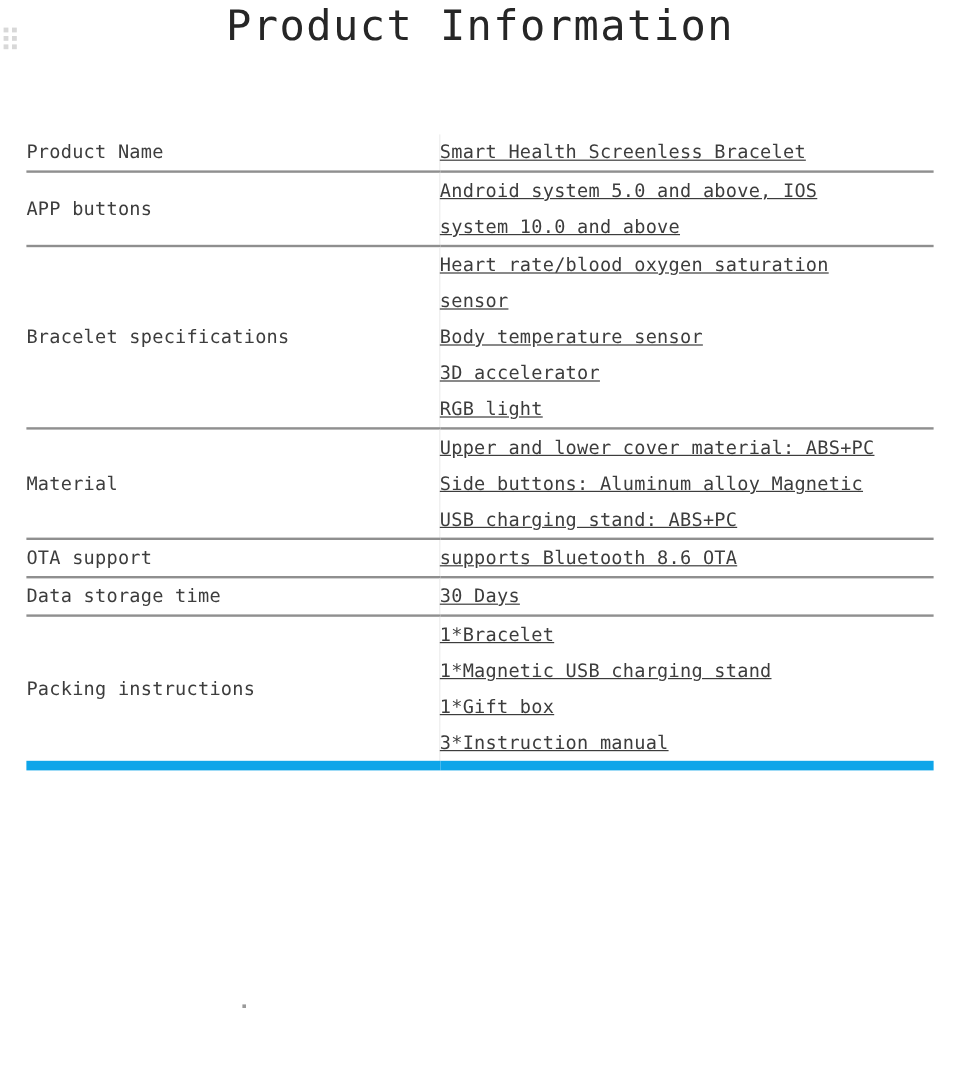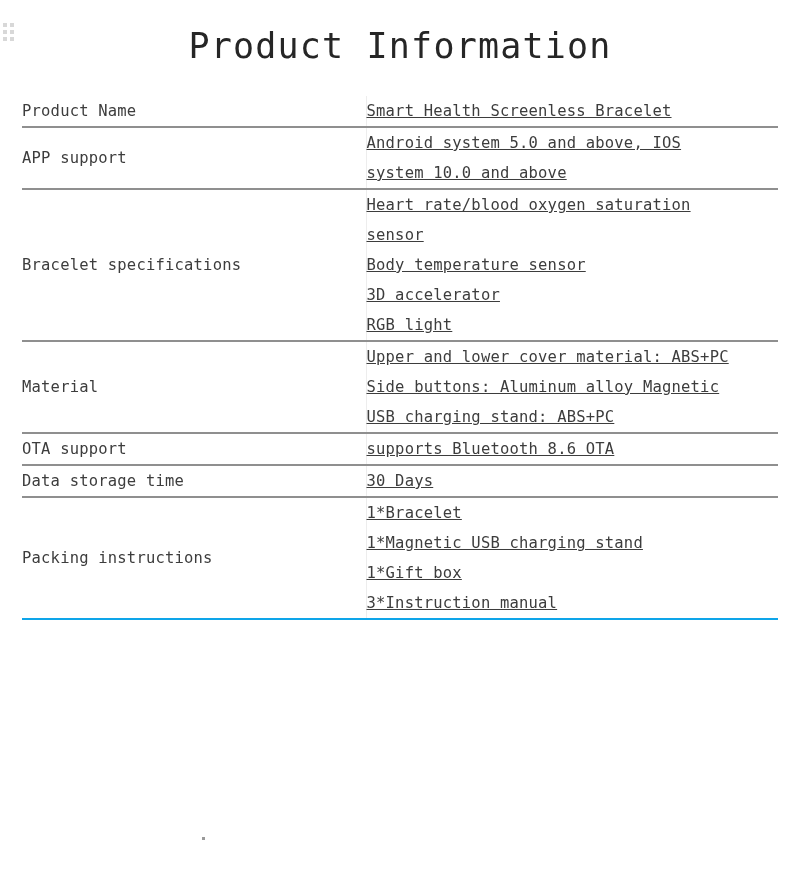--- a/index.html
+++ b/index.html
@@ -39,52 +39,51 @@
   }
 
   
   .page-title {
     text-align: center;
     font-family: "DejaVu Sans Mono", "Liberation Mono", monospace;
     font-size: 35px;
     font-weight: 400;
     letter-spacing: 1.2px;
     color: #262626;
-    margin: 14px;
-    padding-top: 10px;
+    margin: 0;
     line-height: 44px;
     white-space: pre;
   }
 
   
   .spec-table-wrap {
     position: absolute;
     left: 22px;
-    top: 96px;
+    top: 112px;
     width: 756px;
   }
   table.spec-table {
     width: 756px;
     border-collapse: collapse;
     table-layout: fixed;
     font-family: "DejaVu Sans Mono", "Liberation Mono", monospace;
     font-size: 15.5px;
     color: #3d3d3d;
   }
   table.spec-table col.col-label { width: 344px; }
   table.spec-table col.col-value { width: 412px; }
 
   table.spec-table tr { }
   table.spec-table td {
     vertical-align: middle;
     padding: 0;
     border-bottom: 2px solid #8f8f8f;
   }
   table.spec-table tr:last-child td {
-    border-bottom: 2px solid #0ea5e9;
+    border-bottom: 8px solid #0ea5e9;
   }
   td.cell-label {
     padding: 14px 8px 14px 2px;
     border-right: 1px solid #ededed;
   }
   td.cell-value {
     padding: 14px 4px 14px 22px;
     text-decoration: underline;
   }
   .val-line, .lbl-line {
@@ -129,21 +128,21 @@
         <tr>
           <td class="cell-label">
             <span class="lbl-line">Product Name</span>
           </td>
           <td class="cell-value">
             <span class="val-line">Smart Health Screenless Bracelet</span>
           </td>
         </tr>
         <tr>
           <td class="cell-label">
-            <span class="lbl-line">APP support</span>
+            <span class="lbl-line">APP buttons</span>
           </td>
           <td class="cell-value">
             <span class="val-line">Android system 5.0 and above, IOS</span>
             <span class="val-line">system 10.0 and above</span>
           </td>
         </tr>
         <tr>
           <td class="cell-label">
             <span class="lbl-line">Bracelet specifications</span>
           </td>

